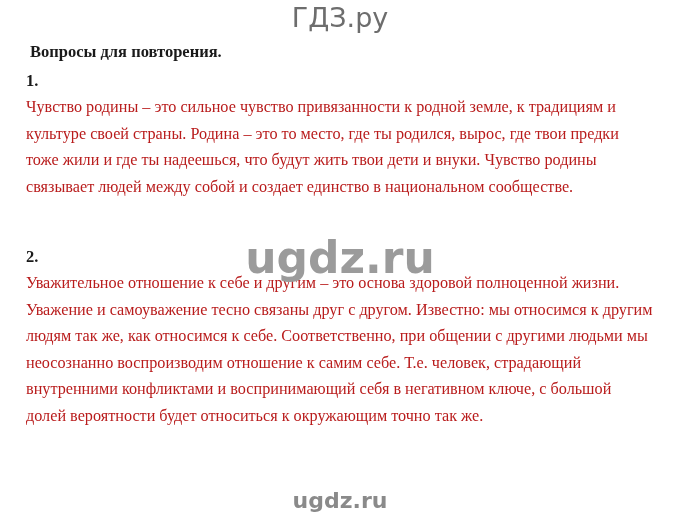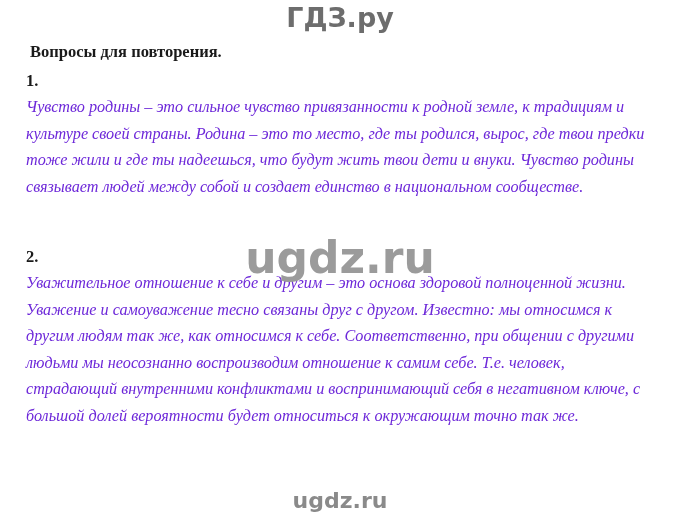--- a/index.html
+++ b/index.html
@@ -20,21 +20,21 @@
     width: 680px;
     height: 519px;
     box-sizing: border-box;
   }
   .top-logo {
     position: absolute;
     top: 2px;
     left: 50%;
     transform: translateX(-50%);
     font-family: "DejaVu Sans", sans-serif;
-    font-weight: bold;
+    font-weight: normal;
     font-size: 27px;
     color: #6d6d6d;
     letter-spacing: 0px;
     white-space: nowrap;
   }
   .bottom-logo {
     position: absolute;
     bottom: 6px;
     left: 50%;
     transform: translateX(-50%);
@@ -72,22 +72,21 @@
     font-weight: bold;
     font-size: 16.5px;
     line-height: 22px;
     margin: 0 0 2px 0;
   }
   .para {
     font-size: 16.2px;
     line-height: 26.5px;
     margin: 0;
     text-align: left;
-    color: #6d28d9;
-    font-style: italic;
+    color: #b91c1c;
   }
   .block-2 {
     margin-top: 46px;
   }
 </style>
 </head>
 <body>
 
 <div class="page">
 

